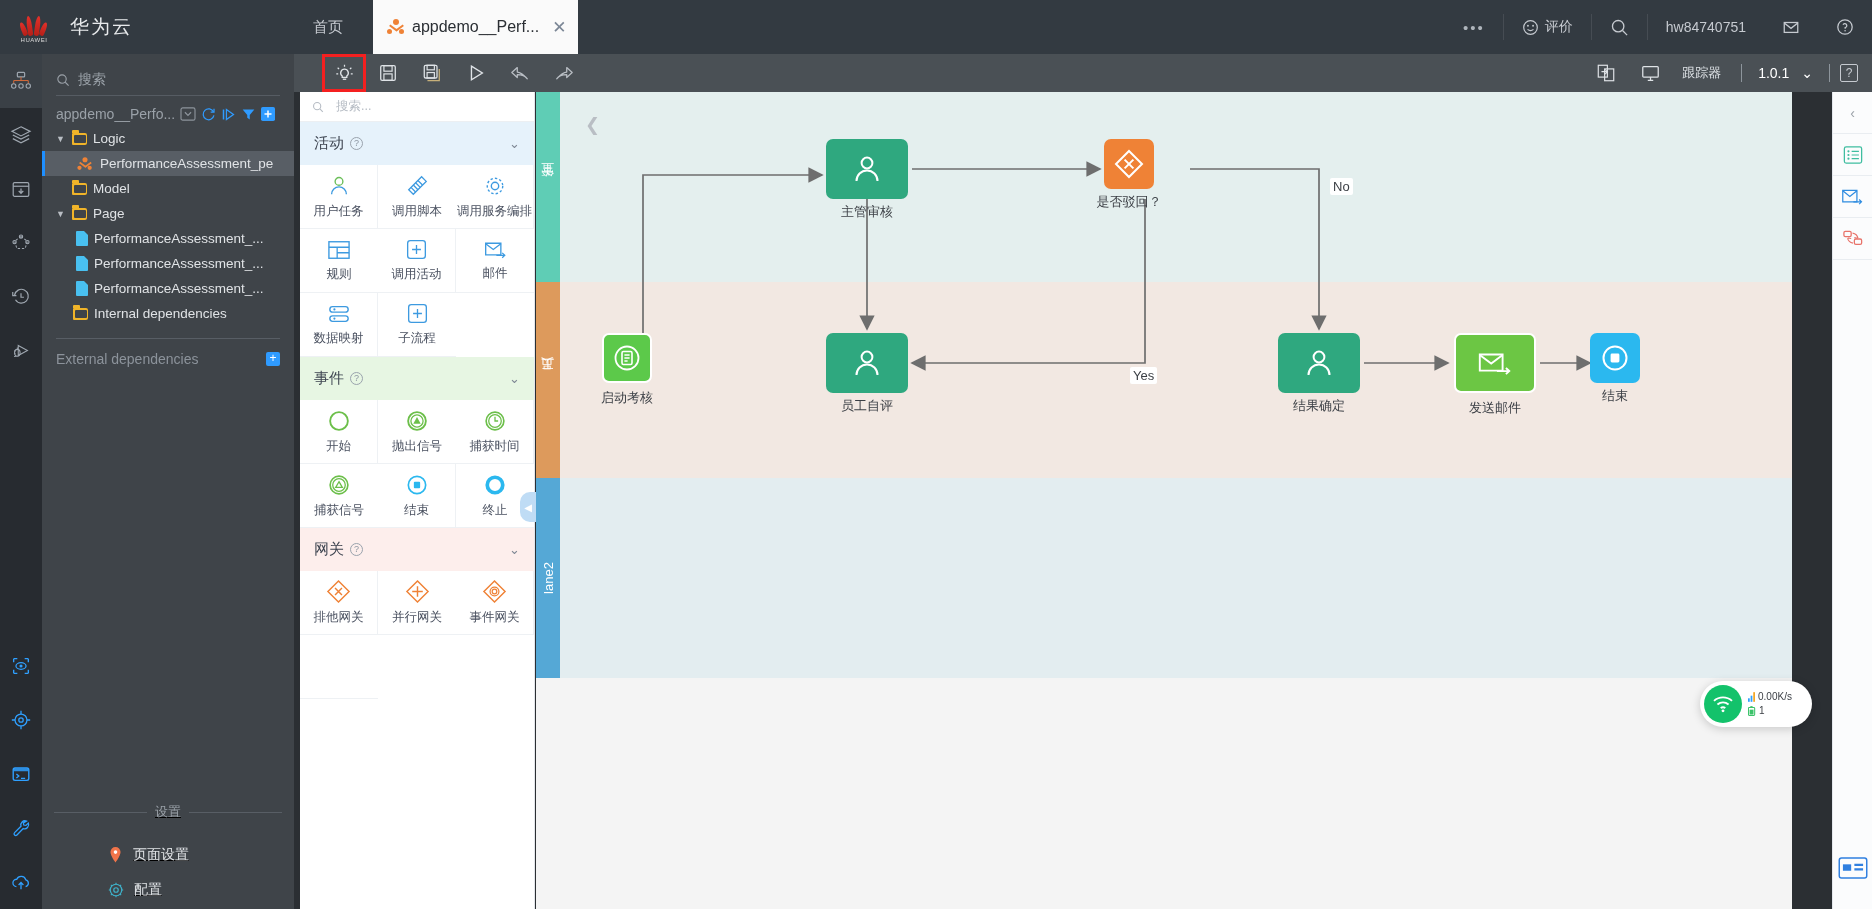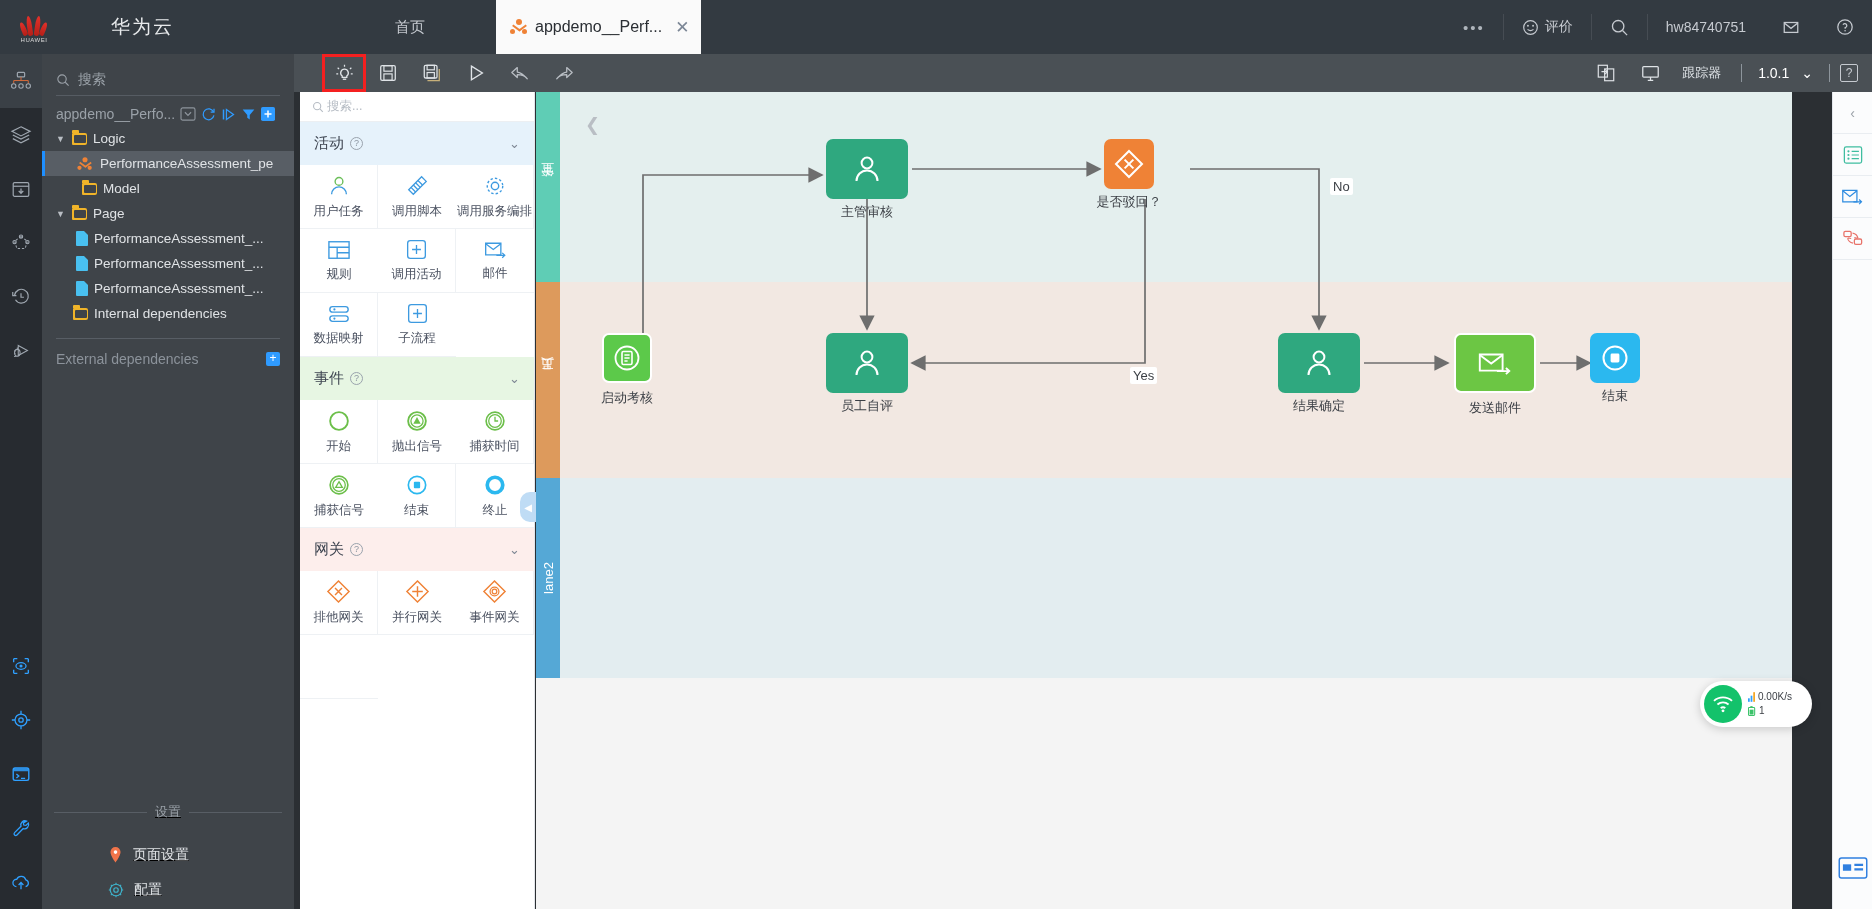--- a/index.html
+++ b/index.html
@@ -8,21 +8,21 @@
     overflow: hidden;
     background: #2b2f33;
     font-family: "Liberation Sans", "DejaVu Sans", sans-serif;
     -webkit-font-smoothing: antialiased;
   }
   .app { position: relative; width: 1872px; height: 909px; }
 
   
   .topbar {
     position: absolute; top: 0; left: 0; width: 1872px; height: 54px;
-    background: #333a41; display: flex; align-items: center; gap: 41px;
+    background: #333a41; display: flex; align-items: center;
   }
   .hw-logo {
     width: 52px; height: 54px; display: flex; flex-direction: column;
     align-items: center; justify-content: center; margin-left: 8px;
   }
   .hw-mark { width: 28px; height: 24px; position: relative; }
   .hw-mark span {
     position: absolute; bottom: 0; width: 5px; border-radius: 50% 50% 2px 2px;
     background: linear-gradient(to bottom, #e3312a, #b41f18);
   }
@@ -140,21 +140,21 @@
     display: flex; align-items: center; gap: 10px; padding-left: 66px; height: 35px;
     color: #e0e3e6; font-size: 14px; cursor: pointer;
   }
 
   
   .palette {
     position: absolute; left: 300px; top: 92px; width: 235px; height: 817px;
     background: #ffffff; border-right: 1px solid #e3e6eb;
   }
   .pal-search {
-    height: 30px; display: flex; align-items: center; gap: 3px; padding: 0 12px;
+    height: 30px; display: flex; align-items: center; gap: 12px; padding: 0 12px;
     border-bottom: 1px solid #eceff2; color: #b6bcc4; font-size: 12.5px; cursor: text;
   }
   .pal-group-hdr {
     height: 43px; display: flex; align-items: center; padding: 0 14px;
     font-size: 15px; color: #3d4450; gap: 6px; cursor: pointer;
   }
   .pal-group-hdr .q {
     width: 13px; height: 13px; border: 1px solid #9aa3ad; border-radius: 50%;
     font-size: 9px; color: #8d96a1; text-align: center; line-height: 11px;
   }
@@ -467,21 +467,21 @@
       <div class="tnode sel ind1">
         <span class="tab-flow-icon" style="transform:scale(.85)">
           <i class="n1"></i>
             <i class="n2"></i>
             <i class="n3"></i>
             <b class="l1"></b>
             <b class="l2"></b>
         </span>
         <span>PerformanceAssessment_pe</span>
       </div>
-      <div class="tnode" style="padding-left:40px">
+      <div class="tnode" style="padding-left:30px">
         <span class="folder"></span>
         <span>Model</span>
       </div>
       <div class="tnode">
         <span class="caret">▼</span>
         <span class="folder"></span>
         <span>Page</span>
       </div>
       <div class="tnode ind1">
         <span class="pagefile"></span>

